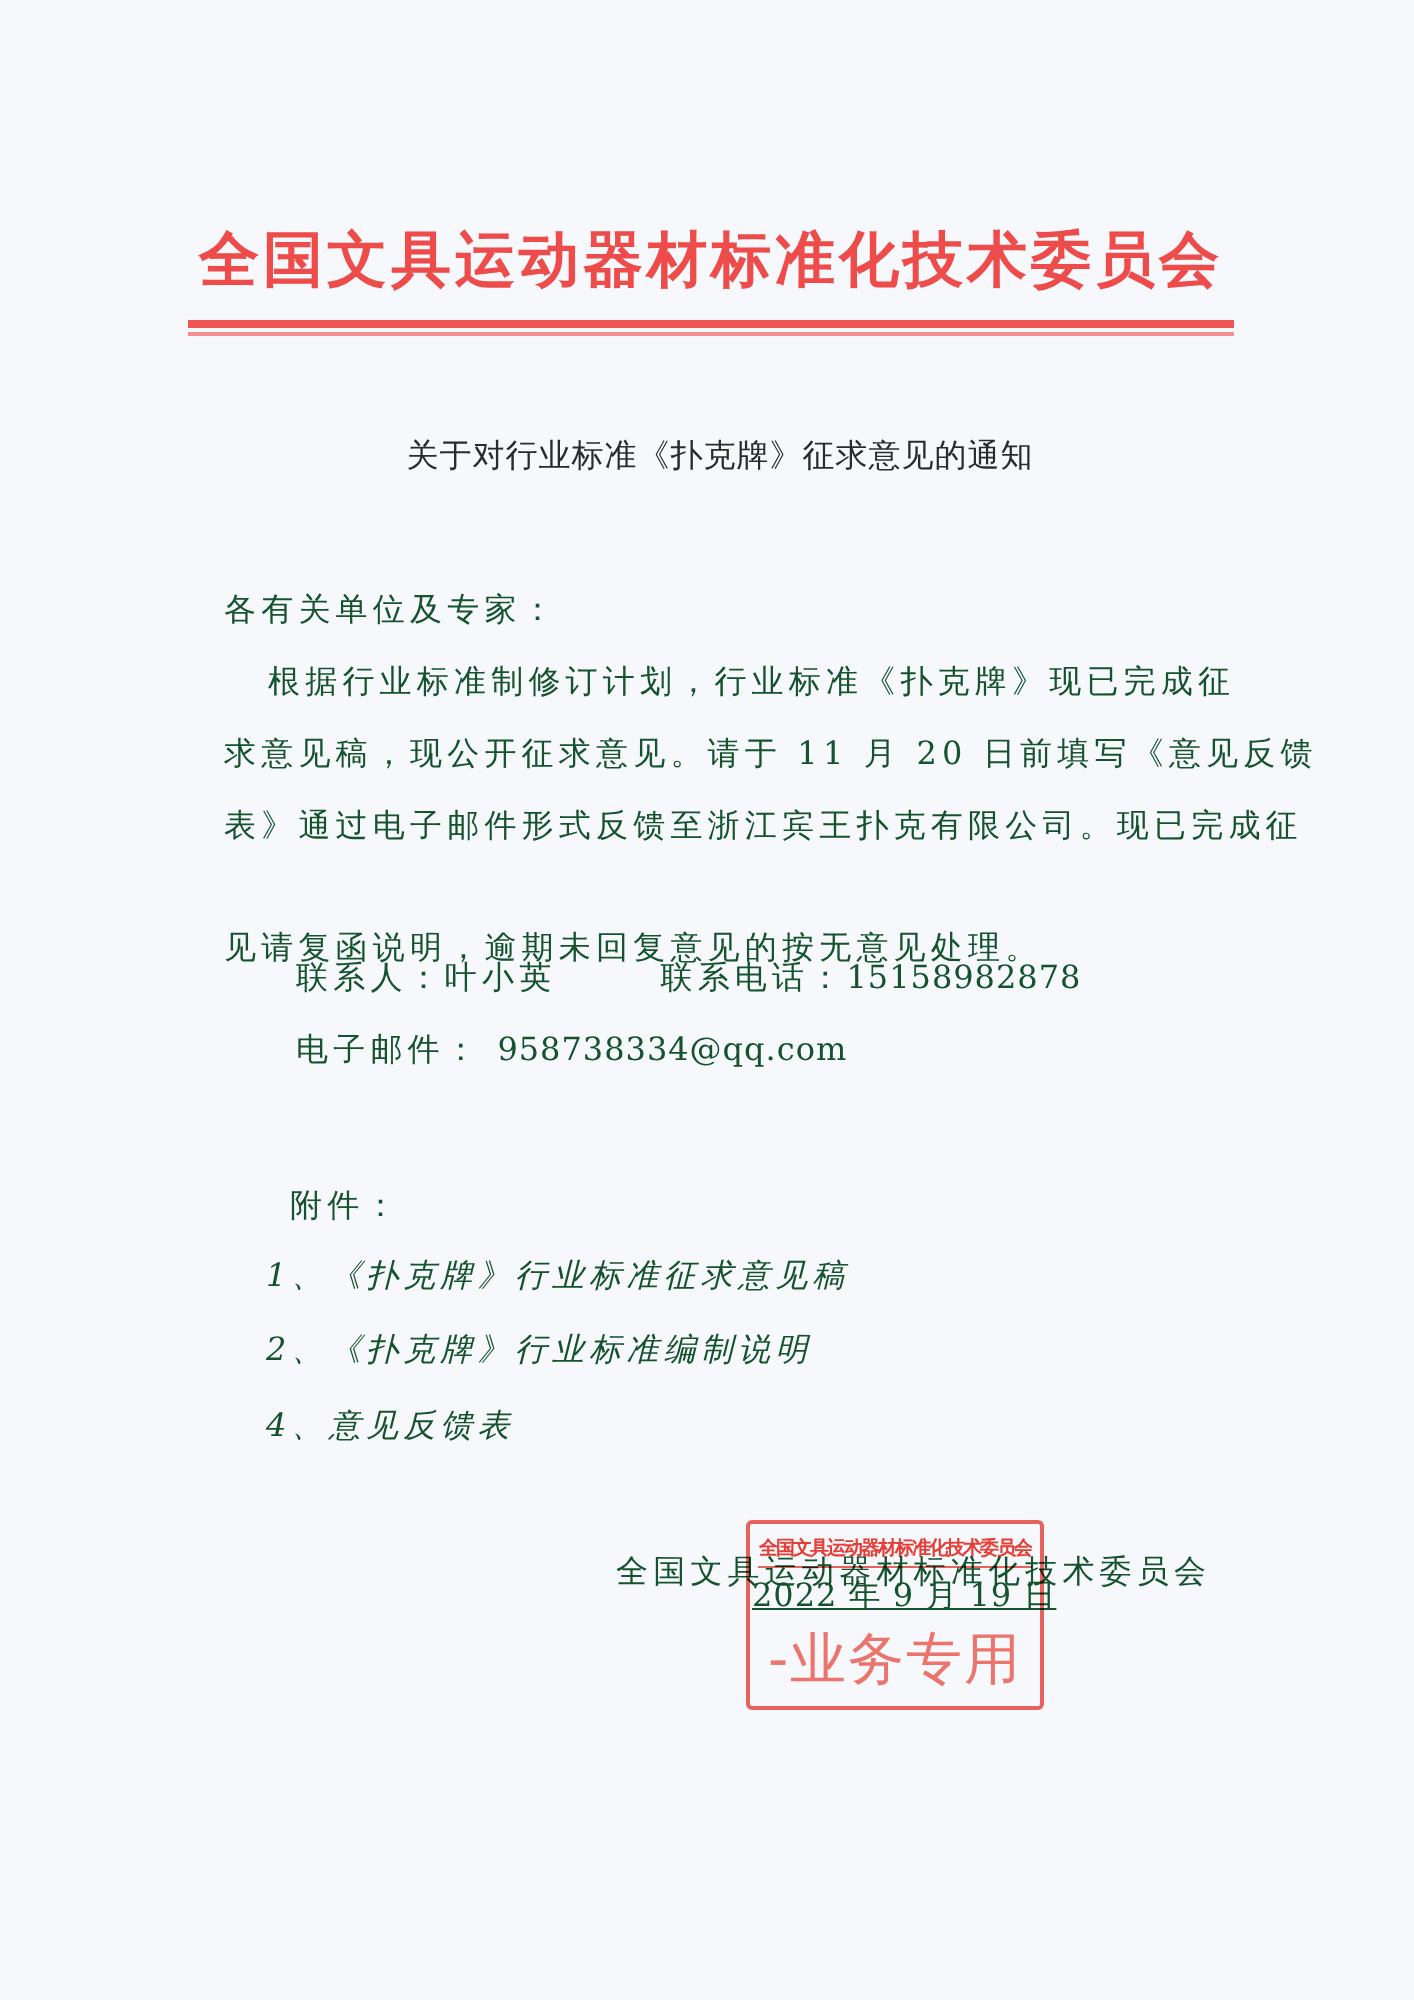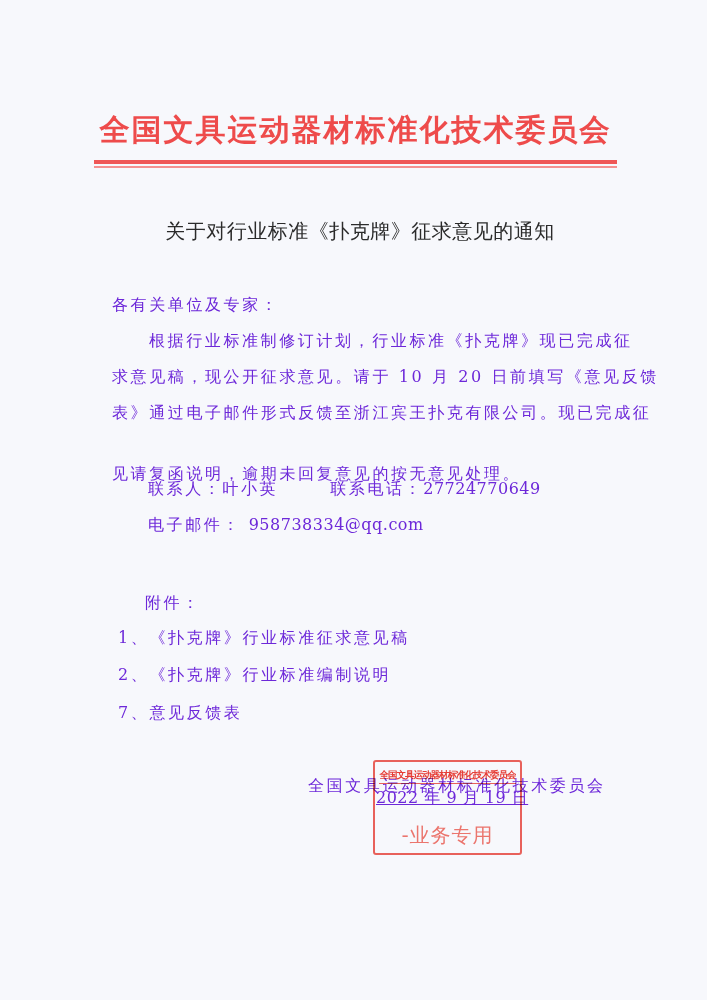--- a/index.html
+++ b/index.html
@@ -42,40 +42,40 @@
       height: 1.5px;
       background: #f49090;
     }
 
     .doc-title {
       left: 140px;
       top: 218px;
       width: 440px;
       text-align: center;
       font-family: "DejaVu Sans", "Liberation Sans", sans-serif;
-      font-size: 20px;
+      font-size: 16px;
       color: #2b2b2b;
       letter-spacing: 0.5px;
     }
 
     .body-text {
       font-size: 16px;
       letter-spacing: 2.6px;
-      color: #6d28d9;
+      color: #14532d;
     }
 
     .salutation { left: 112px; top: 295px; }
     .para-line { left: 112px; }
-    .para-line.indent { left: 149px; }
+    .para-line.indent { left: 134px; }
 
     .contact { left: 148px; }
     .contact-gap { display: inline-block; width: 52px; }
 
     .attach-heading { left: 145px; top: 593px; text-align: right; }
-    .attach-item { left: 118px; }
+    .attach-item { left: 133px; font-style: italic; }
 
     .signature { left: 308px; top: 776px; }
     .sign-date { left: 376px; top: 788px; text-decoration: underline; }
 
     .stamp {
       left: 373px;
       top: 760px;
       width: 149px;
       height: 95px;
       border: 2.5px solid #f0645c;
@@ -101,53 +101,53 @@
       white-space: nowrap;
     }
     .stamp-label {
       position: absolute;
       left: 0;
       right: 0;
       bottom: 4px;
       text-align: center;
       color: #f26a5f;
       font-family: "DejaVu Sans", "Liberation Sans", sans-serif;
-      font-size: 20px;
+      font-size: 28px;
       letter-spacing: 1px;
       opacity: 0.9;
     }
   </style>
 </head>
 <body>
 
 <div class="abs org-header">全国文具运动器材标准化技术委员会</div>
 <div class="abs red-rule"></div>
 <div class="abs red-rule-thin"></div>
 
 <div class="abs doc-title">关于对行业标准《扑克牌》征求意见的通知</div>
 
 <div class="abs body-text salutation">各有关单位及专家：</div>
 
 <div class="abs body-text para-line indent" style="top:331px;">根据行业标准制修订计划，行业标准《扑克牌》现已完成征</div>
-<div class="abs body-text para-line" style="top:367px;">求意见稿，现公开征求意见。请于 10 月 20 日前填写《意见反馈</div>
+<div class="abs body-text para-line" style="top:367px;">求意见稿，现公开征求意见。请于 11 月 20 日前填写《意见反馈</div>
 <div class="abs body-text para-line" style="top:403px;">表》通过电子邮件形式反馈至浙江宾王扑克有限公司。现已完成征</div>
 <div class="abs body-text para-line" style="top:464px;">见请复函说明，逾期未回复意见的按无意见处理。</div>
 
 <div class="abs body-text contact" style="top:479px;">
-  <span>联系人：</span><span>叶小英</span><span class="contact-gap"></span><span>联系电话：</span><span style="letter-spacing:0.5px;">27724770649</span>
+  <span>联系人：</span><span>叶小英</span><span class="contact-gap"></span><span>联系电话：</span><span style="letter-spacing:0.5px;">15158982878</span>
 </div>
 <div class="abs body-text contact" style="top:515px;">
   <span>电子邮件：</span>
   <span style="letter-spacing:0.5px;">958738334@qq.com</span>
 </div>
 
 <div class="abs body-text attach-heading">附件：</div>
 <div class="abs body-text attach-item" style="top:628px;">1、《扑克牌》行业标准征求意见稿</div>
 <div class="abs body-text attach-item" style="top:665px;">2、《扑克牌》行业标准编制说明</div>
-<div class="abs body-text attach-item" style="top:703px;">7、意见反馈表</div>
+<div class="abs body-text attach-item" style="top:703px;">4、意见反馈表</div>
 
 <div class="abs body-text signature">全国文具运动器材标准化技术委员会</div>
 <div class="abs body-text sign-date" style="letter-spacing:0.5px;">2022 年 9 月 19 日</div>
 
 <div class="abs stamp">
   <div class="stamp-band">全国文具运动器材标准化技术委员会</div>
   <div class="stamp-label">-业务专用</div>
 </div>
 
 </body></html>

